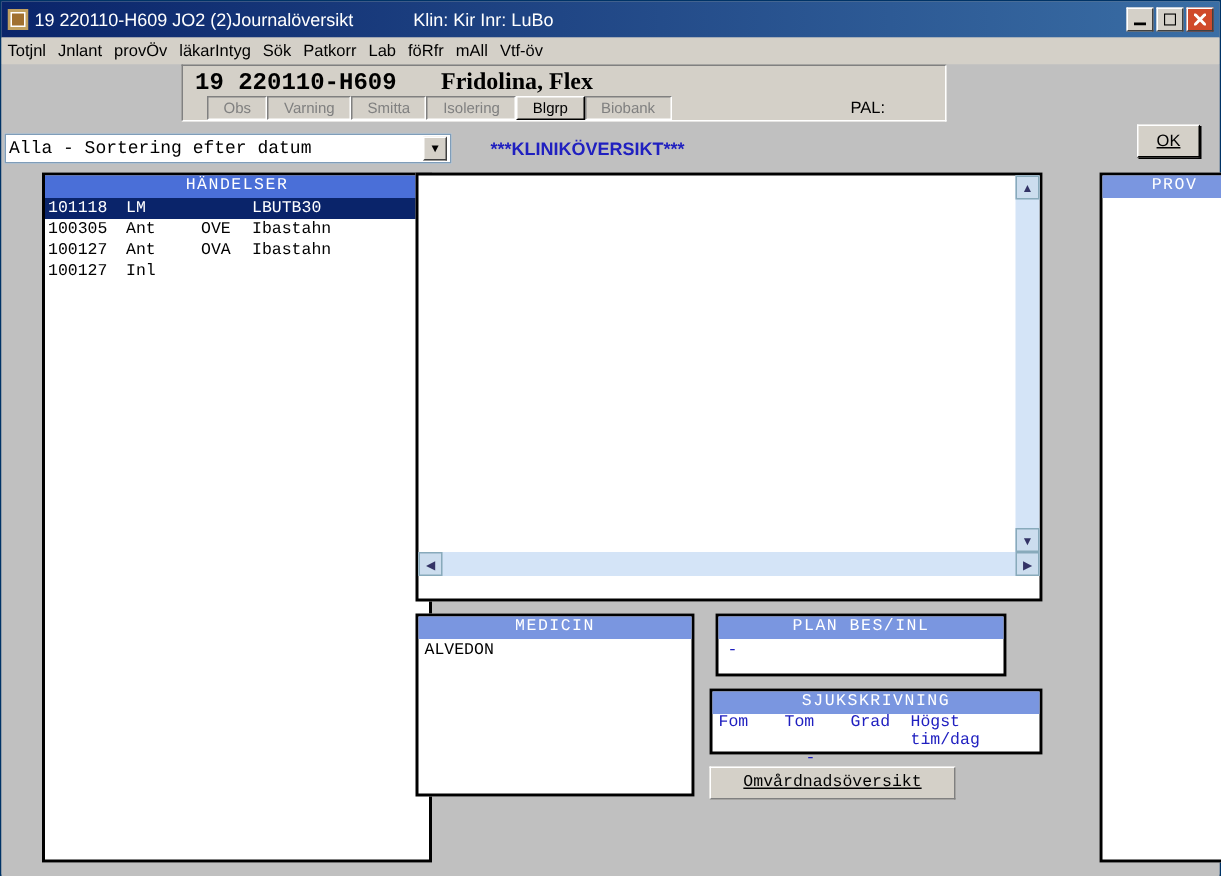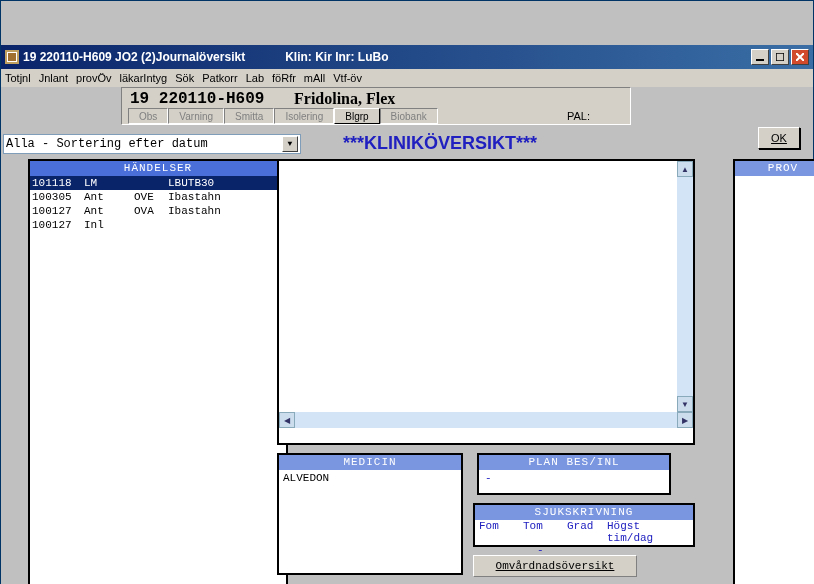--- a/index.html
+++ b/index.html
@@ -2,48 +2,48 @@
 <html><head>
 <meta charset="utf-8">
 <style>
   * { box-sizing: border-box; }
   html,body { margin:0; padding:0; font-family: "MS Sans Serif", Tahoma, sans-serif; font-size:12px; }
   body { background:#3a6ea5; }
 
   .window { width:814px; height:584px; background:#c0c0c0; border:1px solid #003366; position:relative; }
 
   
-  .titlebar { height:22px; background: linear-gradient(to right,#0a246a,#3a6ea5); color:#fff; font-weight:bold; display:flex; align-items:center; padding:12px 4px;margin-top:44px; }
+  .titlebar { height:22px; background: linear-gradient(to right,#0a246a,#3a6ea5); color:#fff; font-weight:normal; display:flex; align-items:center; padding:12px 4px; }
   .titlebar .icon-app { margin-right:4px; width:14px; height:14px; display:inline-block; }
   .titlebar .title-text { flex:0 0 auto; }
   .titlebar .title-mid { margin-left:40px; }
   .titlebar .spacer { flex:1; }
   .win-btn { width:18px; height:16px; background:#d4d0c8; border:1px solid #fff; border-right-color:#404040; border-bottom-color:#404040; margin-left:2px; display:flex; align-items:center; justify-content:center; font-size:9px; color:#000; }
   .win-btn.close { font-weight:bold; color:#fff; background:#d04a2b; }
 
   
   .menubar { height:18px; background:#d4d0c8; display:flex; align-items:center; padding:0 4px; gap:8px; font-size:11px; }
   .menubar span { cursor:default; }
 
   .client { position:relative; width:100%; height:calc(100% - 40px); background:#c0c0c0; padding:6px; }
 
   
   .pt-panel { position:absolute; left:120px; top:0; width:510px; height:38px; border:1px solid #808080; border-right-color:#fff; border-bottom-color:#fff; background:#d4d0c8; }
   .pt-id { position:absolute; left:8px; top:2px; font-family: "Courier New", monospace; font-size:16px; font-weight:bold; }
   .pt-name { position:absolute; left:172px; top:2px; font-family: Georgia, serif; font-size:16px; font-weight:bold; }
-  .pt-buttons { position:absolute; left:6px; top:20px; display:flex; gap:0;text-align:right; }
+  .pt-buttons { position:absolute; left:16px; top:20px; display:flex; gap:0;text-align:right; }
   .pt-buttons .tab-btn { height:16px; padding:0 10px; font-size:10px; color:#808080; background:#d4d0c8; border:1px solid #808080; border-right-color:#fff; border-bottom-color:#fff; display:flex; align-items:center; cursor:default; }
   .pt-buttons .tab-btn.active { color:#000; border:1px solid #000; border-top-color:#fff; border-left-color:#fff; }
   .pal-label { position:absolute; left:445px; top:22px; font-size:11px; }
 
   
   .sort-row { position:absolute; left:2px; top:46px; width:805px; display:flex; align-items:center; }
   .sort-select { width:298px; height:20px; font-family:"Courier New",monospace; font-size:12px; padding:0 2px; border:1px solid #7f9db9; background:#fff; display:flex; align-items:center; justify-content:space-between; }
   .sort-select .arrow-btn { width:16px; height:16px; background:#d4d0c8; border:1px solid #fff; border-right-color:#404040; border-bottom-color:#404040; display:flex; align-items:center; justify-content:center; font-size:8px; }
-  .klinik-title { margin-left:42px; font-family: Tahoma, sans-serif; font-size:18px; font-weight:bold; color:#2020c0; }
+  .klinik-title { margin-left:26px; font-family: Tahoma, sans-serif; font-size:12px; font-weight:bold; color:#2020c0; }
   .ok-btn-wrap { position:absolute; right:8px; top:-6px; }
   .ok-btn { width:42px; height:22px; font-size:11px; background:#d4d0c8; border:1px solid #000; border-top:1px solid #fff; border-left:1px solid #fff; box-shadow: 1px 1px 0 #000; }
 
   
   .panel { position:absolute; border:2px solid #000; background:#fff; }
   .panel-header { height:15px; background:#4a6fd8; color:#fff; font-family:"Courier New",monospace; font-size:11px; text-align:center; line-height:15px; letter-spacing:1px; }
   .panel-header.light { background:#7a96e0; }
 
   
   .handelser { left:3px; top:72px; width:260px; height:460px;margin-left:24px; }

